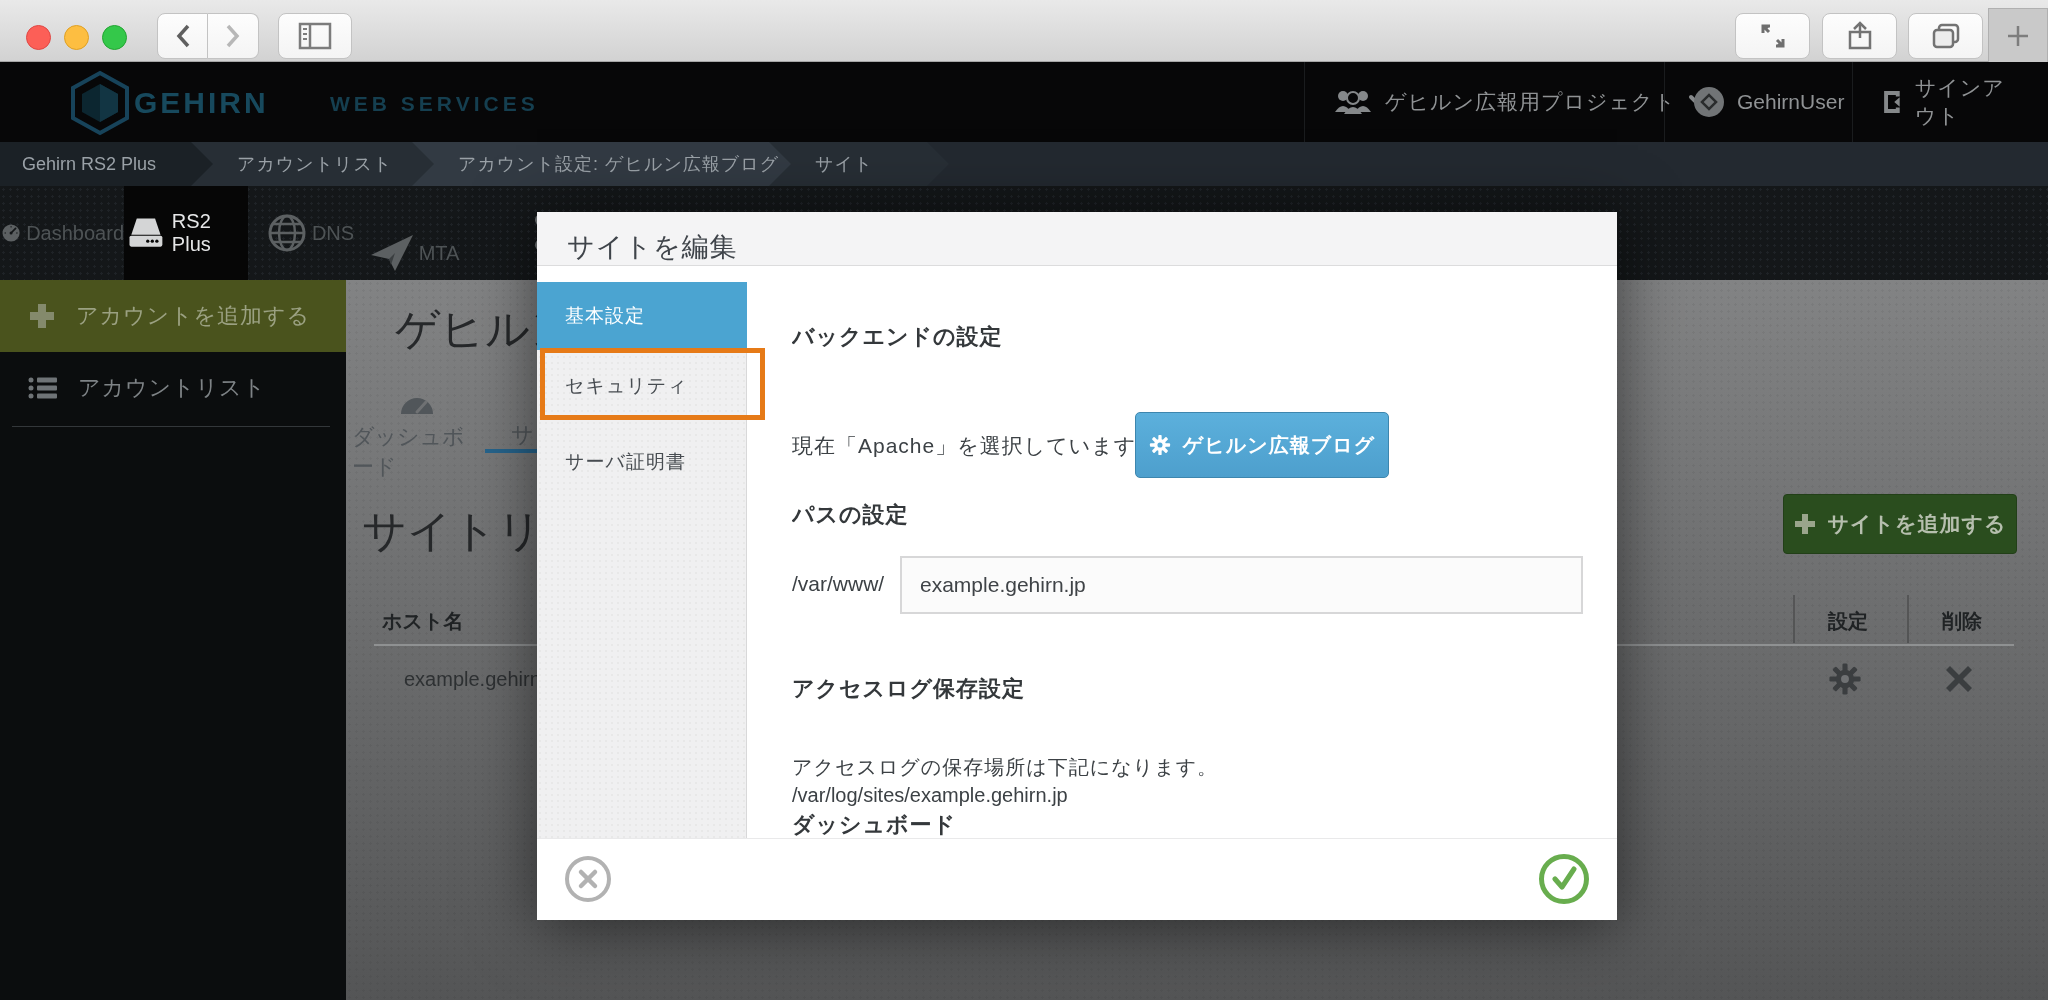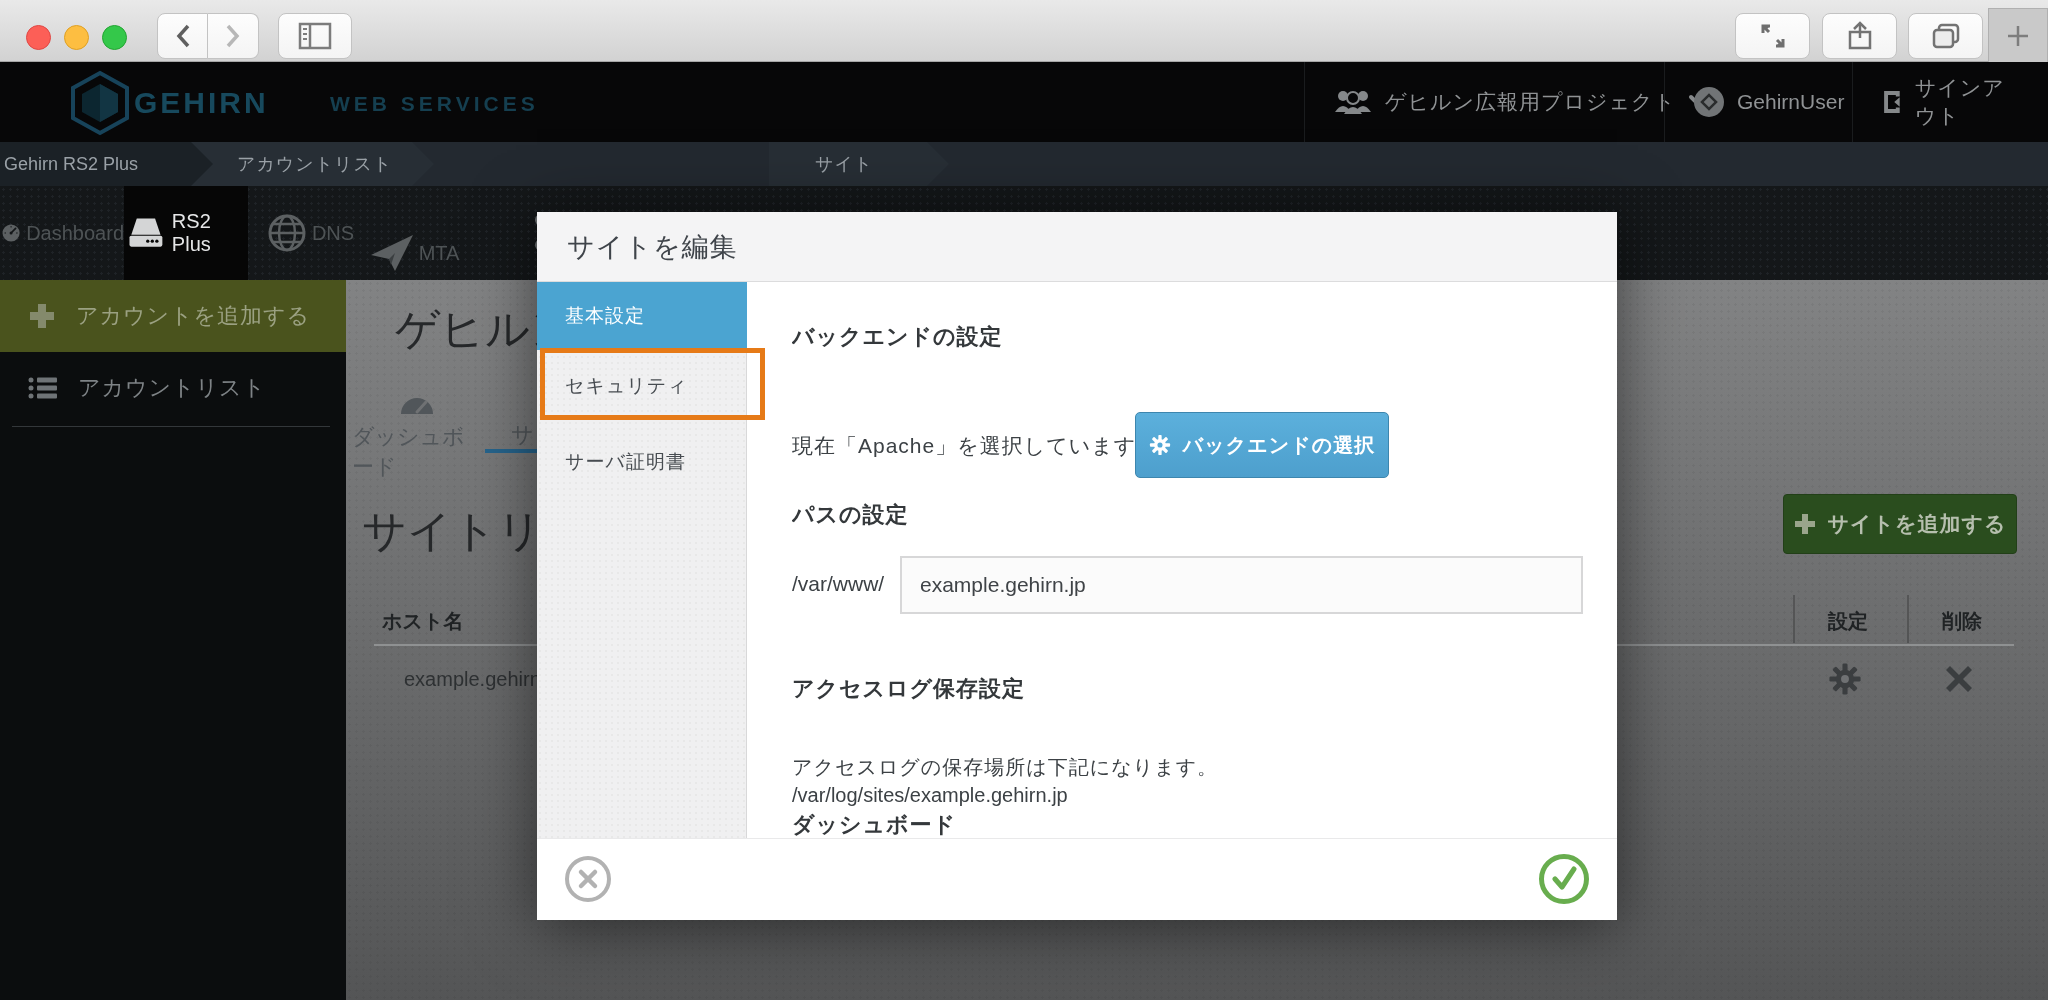--- a/index.html
+++ b/index.html
@@ -49,21 +49,21 @@
              background-image:radial-gradient(rgba(0,0,0,0.05) 1px, transparent 1.2px), linear-gradient(#828384,#545556);
              background-size:7px 7px, 100% 100%; }
   .dim-h1 { position:absolute; font-size:44px; color:#26282a; white-space:nowrap; }
   .dim-tab { position:absolute; display:flex; flex-direction:column; align-items:center; gap:6px;
              color:#51565a; font-size:22px; }
   .col-div { position:absolute; top:315px; width:2px; height:48px; background:rgba(0,0,0,0.22); }
 
   
   #modal { position:absolute; left:537px; top:212px; width:1080px; height:708px; background:#fff;
            box-shadow:0 6px 60px rgba(0,0,0,0.55); z-index:10; }
-  #modal-header { position:absolute; left:0; top:0; width:100%; height:70px; background:#f4f4f5;
+  #modal-header { position:absolute; left:0; top:0; width:100%; height:54px; background:#f4f4f5;
                   border-bottom:1px solid #dcdcdd; }
   #modal-title { position:absolute; left:30px; top:0; line-height:70px; font-size:27px; color:#3f444a; }
   #modal-tabs { position:absolute; left:0; top:70px; width:210px; height:556px; background:#f0f0f1;
                 background-image:radial-gradient(rgba(0,0,0,0.035) 1px, transparent 1.2px); background-size:6px 6px;
                 border-right:1px solid #d8d8d9; }
   .mtab { position:absolute; left:0; width:210px; height:68px; line-height:68px; padding-left:28px;
           font-size:19px; color:#474c51; cursor:pointer; }
   .mtab.active { background:#4ba4d1; color:#fff; }
   #highlight-box { position:absolute; left:3px; top:136px; width:225px; height:72px;
                    border:5px solid #e67a17; z-index:6; pointer-events:none; }
@@ -178,25 +178,28 @@
     <div class="topbar-item" style="left:1852px;">
       <svg width="28" height="32" viewBox="0 0 28 32">
         <path d="M4 2 L24 2 L24 9 L19 9 L19 7 L9 7 L9 25 L19 25 L19 23 L24 23 L24 30 L4 30 Z" fill="#85888a"></path>
         <path d="M24 10 L24 22 L17 16 Z" fill="#85888a"></path>
       </svg>
       <span class="jp">サインアウト</span>
     </div>
   </div>
 
   <div id="crumbbar">
-    <div class="crumb" style="left:0;width:213px;background:#1b2126;z-index:4;padding-left:4px;">
+    <div class="crumb" style="left:0;width:213px;background:#1b2126;z-index:4;padding-left:22px;">
         <span>Gehirn RS2 Plus</span>
       </div>
     <div class="crumb" style="left:191px;width:243px;background:#272e35;z-index:3;padding-left:46px;">
         <span class="jp">アカウントリスト</span>
+      </div>
+    <div class="crumb" style="left:412px;width:379px;background:#323a43;z-index:2;padding-left:46px;">
+        <span class="jp">アカウント設定: ゲヒルン広報ブログ</span>
       </div>
     <div class="crumb" style="left:769px;width:180px;background:#272e35;z-index:1;padding-left:46px;">
         <span class="jp">サイト</span>
       </div>
   </div>
 
   <div id="iconnav">
     <div class="nav-item" style="left:0;">
       <svg width="44" height="40" viewBox="0 0 44 40">
         <circle cx="22" cy="20" r="17" fill="#5c6062"></circle>
@@ -342,21 +345,21 @@
         <svg width="22" height="22" viewBox="0 0 24 24">
           <g fill="#ffffff">
             <rect x="10.2" y="1" width="3.6" height="22" rx="1"></rect>
             <rect x="10.2" y="1" width="3.6" height="22" rx="1" transform="rotate(45 12 12)"></rect>
             <rect x="10.2" y="1" width="3.6" height="22" rx="1" transform="rotate(90 12 12)"></rect>
             <rect x="10.2" y="1" width="3.6" height="22" rx="1" transform="rotate(135 12 12)"></rect>
             <circle cx="12" cy="12" r="6.5"></circle>
           </g>
           <circle cx="12" cy="12" r="2.8" fill="#54a9d8"></circle>
         </svg>
-        <span class="jp">バックエンドの選択</span>
+        <span class="jp">ゲヒルン広報ブログ</span>
       </div>
 
       <div class="m-h jp" style="top:218px;">パスの設定</div>
       <div class="m-text" style="top:290px;">/var/www/</div>
       <input id="path-input" type="text" value="example.gehirn.jp" style="">
 
       <div class="m-h jp" style="top:392px;">アクセスログ保存設定</div>
       <div class="m-text jp" style="top:472px;font-size:20px;">アクセスログの保存場所は下記になります。</div>
       <div class="m-text" style="top:502px;font-size:20px;">/var/log/sites/example.gehirn.jp</div>
 

